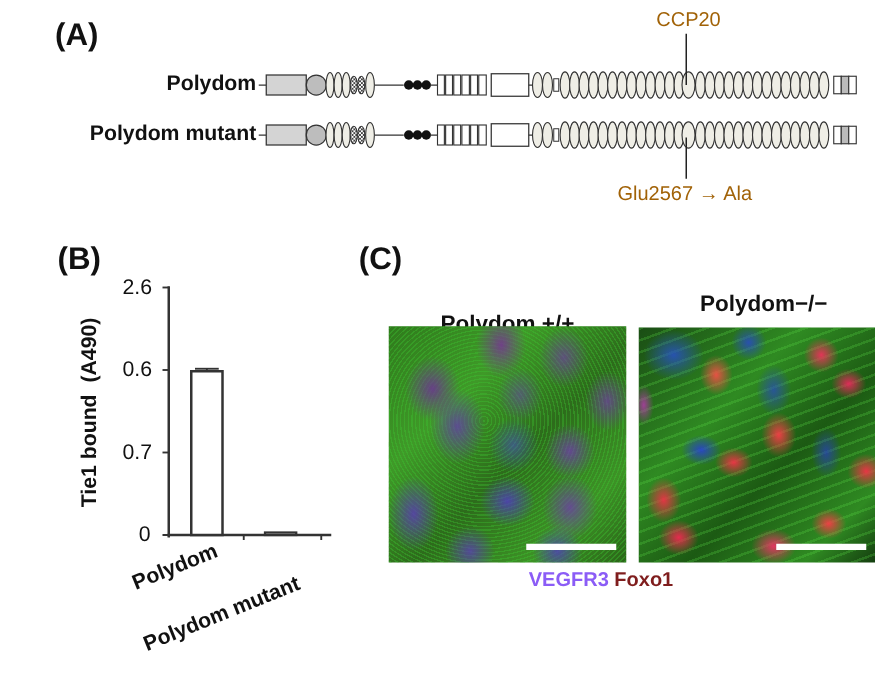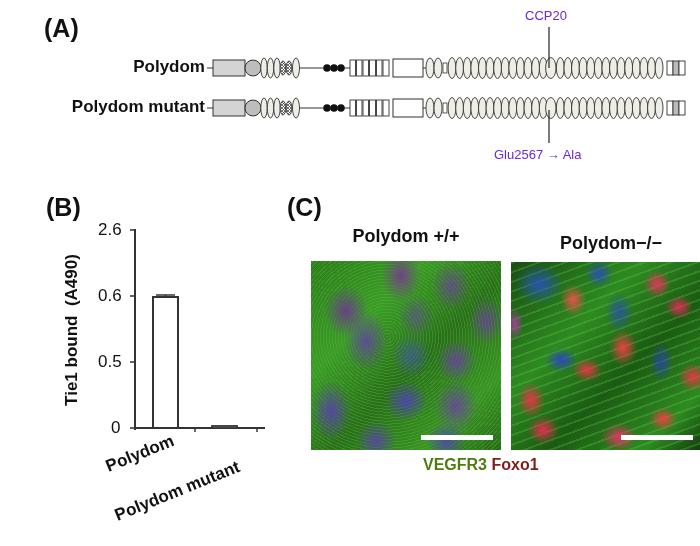--- a/index.html
+++ b/index.html
@@ -1,20 +1,20 @@
 <!DOCTYPE html>
 <html><head>
 <meta charset="utf-8">
 <style>
   html, body { margin:0; padding:0; background:#ffffff; }
   body { width:700px; height:546px; position:relative; overflow:hidden; font-family:"Liberation Sans", sans-serif; color:#111; }
   .abs { position:absolute; }
   .panel-label { font-weight:bold; font-size:25px; }
   .row-label { font-weight:bold; font-size:17px; text-align:right; white-space:nowrap; }
-  .anno { font-size:13px; color:#6d28d9; }
+  .anno { font-size:16px; color:#a16207; }
   .cond-title { font-weight:bold; font-size:18px; white-space:nowrap; text-align:center; }
   .legend { font-weight:bold; font-size:16px; white-space:nowrap; }
   .micro { position:absolute; overflow:hidden; }
   .scalebar { position:absolute; height:5px; background:#fff; }
 </style>
 </head>
 <body>
 
 <div class="abs panel-label" style="left:44px; top:14px;">(A)</div>
 
@@ -118,21 +118,21 @@
 </div>
 
 <div class="abs panel-label" style="left:46px; top:193px;">(B)</div>
 
 <div class="abs" style="left:72px; top:330px; width:0; height:0;">
   <div style="position:absolute; transform:translate(-50%,-50%) rotate(-90deg); white-space:pre; font-weight:bold; font-size:17px;">Tie1 bound  (A490)</div>
 </div>
 
 <div class="abs" style="left:98px; top:220px; font-size:17px;">2.6</div>
 <div class="abs" style="left:98px; top:286px; font-size:17px;">0.6</div>
-<div class="abs" style="left:98px; top:352px; font-size:17px;">0.5</div>
+<div class="abs" style="left:98px; top:352px; font-size:17px;">0.7</div>
 <div class="abs" style="left:111px; top:418px; font-size:17px;">0</div>
 
 <svg class="abs" style="left:0; top:0;" width="300" height="450">
 
   <line x1="135" y1="229" x2="135" y2="430" stroke="#333" stroke-width="2"></line>
   <line x1="130" y1="230" x2="135" y2="230" stroke="#333" stroke-width="1.5"></line>
   <line x1="130" y1="296" x2="135" y2="296" stroke="#333" stroke-width="1.5"></line>
   <line x1="130" y1="362" x2="135" y2="362" stroke="#333" stroke-width="1.5"></line>
   <line x1="130" y1="428" x2="135" y2="428" stroke="#333" stroke-width="1.5"></line>
 
@@ -145,21 +145,21 @@
   <line x1="165.5" y1="295" x2="165.5" y2="297" stroke="#333" stroke-width="1.5"></line>
 
   <rect x="212" y="426" width="25" height="2" fill="#fff" stroke="#333" stroke-width="1.8"></rect>
 </svg>
 
 <div class="abs" style="left:103px; top:458px; font-weight:bold; font-size:17px; transform:rotate(-22deg); transform-origin:left top; white-space:nowrap;">Polydom</div>
 <div class="abs" style="left:112px; top:507px; font-weight:bold; font-size:17px; transform:rotate(-22deg); transform-origin:left top; white-space:nowrap;">Polydom mutant</div>
 
 <div class="abs panel-label" style="left:287px; top:193px;">(C)</div>
 
-<div class="abs cond-title" style="left:311px; top:226px; width:190px;">Polydom +/+</div>
+<div class="abs cond-title" style="left:311px; top:249px; width:190px;">Polydom +/+</div>
 <div class="abs cond-title" style="left:511px; top:233px; width:200px;">Polydom−/−</div>
 
 <div class="micro" style="left:311px; top:261px; width:190px; height:189px;
      background:
        radial-gradient(ellipse 20px 26px at 90px 15px, rgba(120,50,150,0.85), transparent 100%),
        radial-gradient(ellipse 22px 26px at 35px 50px, rgba(110,50,150,0.85), transparent 100%),
        radial-gradient(ellipse 20px 24px at 140px 25px, rgba(110,60,160,0.7), transparent 100%),
        radial-gradient(ellipse 18px 24px at 175px 60px, rgba(110,60,160,0.75), transparent 100%),
        radial-gradient(ellipse 18px 22px at 105px 55px, rgba(100,70,160,0.6), transparent 100%),
        radial-gradient(ellipse 22px 30px at 55px 80px, rgba(100,60,170,0.8), transparent 100%),
@@ -192,15 +192,15 @@
        radial-gradient(ellipse 14px 14px at 88px 12px, rgba(40,70,210,0.8), transparent 100%),
        radial-gradient(ellipse 14px 20px at 108px 50px, rgba(40,70,200,0.7), transparent 100%),
        radial-gradient(ellipse 16px 12px at 50px 98px, rgba(40,60,220,0.85), transparent 100%),
        radial-gradient(ellipse 12px 20px at 150px 100px, rgba(40,60,200,0.7), transparent 100%),
        repeating-linear-gradient(160deg, rgba(90,220,70,0.25) 0 2px, transparent 2px 9px),
        linear-gradient(135deg, #1a4d14 0%, #2f8a22 35%, #1c5a13 60%, #2f8a22 85%, #143d0f 100%);">
   <div class="scalebar" style="left:110px; top:173px; width:72px;"></div>
 </div>
 
 <div class="abs legend" style="left:423px; top:456px;">
-  <span style="color:#4d7c0f;">VEGFR3</span>
+  <span style="color:#8b5cf6;">VEGFR3</span>
   <span style="color:#7f1d1d;">Foxo1</span>
 </div>
 
 </body></html>

